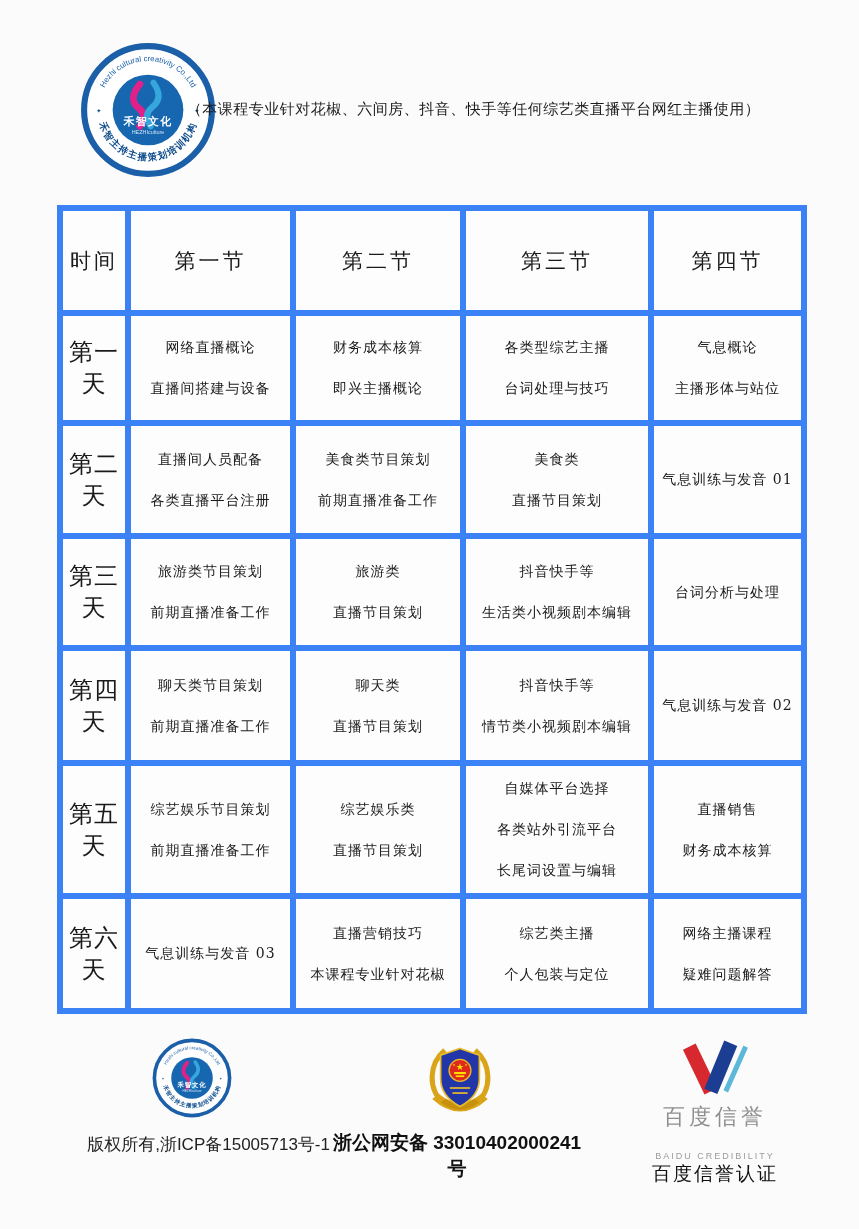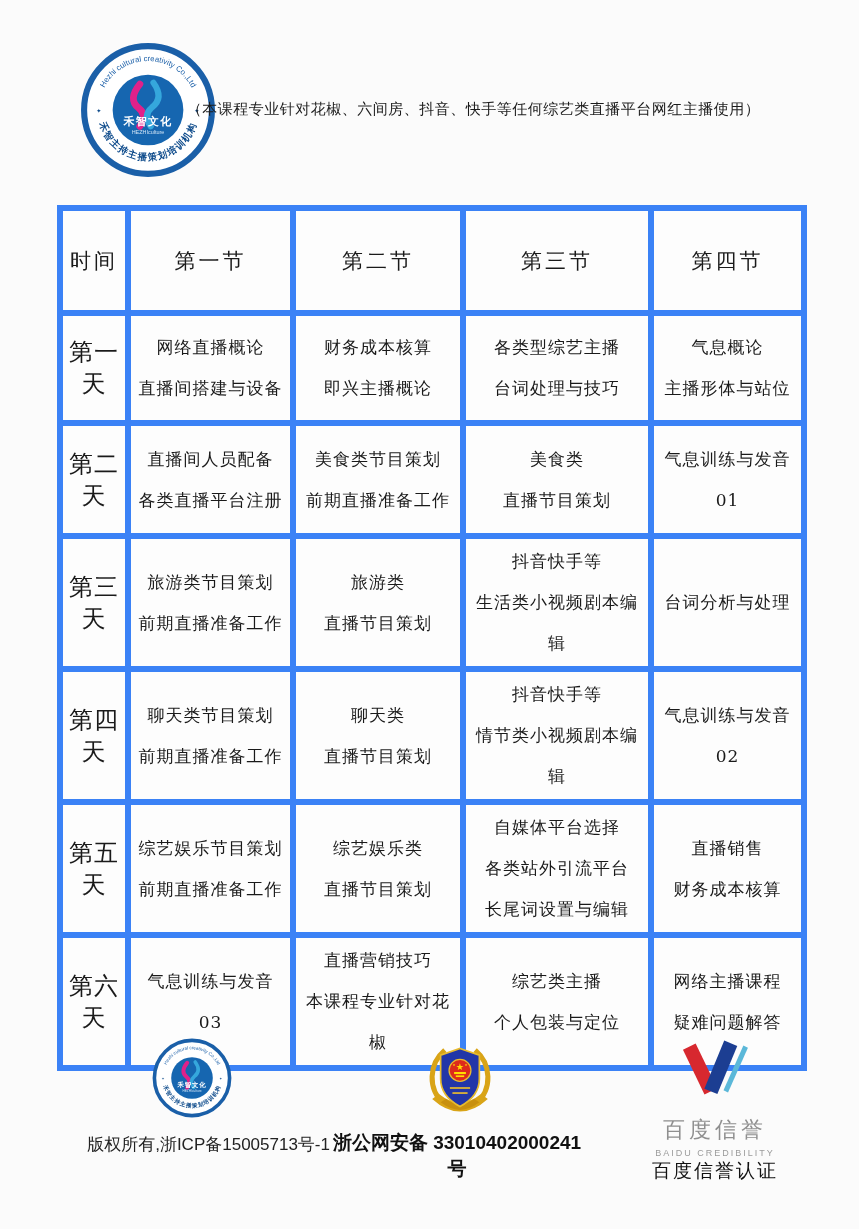--- a/index.html
+++ b/index.html
@@ -18,34 +18,34 @@
                font-weight:normal;background:#fdfdfd;padding:2px}
   .course tr:nth-child(1){height:105px}
   .course tr:nth-child(2){height:110px}
   .course tr:nth-child(3){height:113px}
   .course tr:nth-child(4){height:112px}
   .course tr:nth-child(5){height:115px}
   .course tr:nth-child(6){height:130px}
   .course tr:nth-child(7){height:115px}
   .course tr:nth-child(1) th{font-size:21px;letter-spacing:3px}
   .course th.day{font-size:24px;letter-spacing:1px}
-  .course td{font-size:17px;letter-spacing:1px}
+  .course td{font-size:14px;letter-spacing:1px}
   .course td .line{line-height:41px}
 
   .footer-logo-small{position:absolute;left:152px;top:1038px;width:80px;height:80px}
   .icp-text{position:absolute;left:60px;top:1133px;width:270px;text-align:right;
             font-family:"Liberation Sans","DejaVu Sans",sans-serif;font-size:17px;color:#222}
   .police-badge{position:absolute;left:420px;top:1040px;width:80px;height:80px}
   .police-text{position:absolute;left:332px;top:1130px;width:250px;text-align:center;
             font-family:"Liberation Sans","DejaVu Sans",sans-serif;font-weight:bold;
             font-size:19px;color:#111}
   .baidu-block{position:absolute;left:630px;top:1040px;width:170px;text-align:center}
   .baidu-v{width:86px;height:58px;display:inline-block}
-  .baidu-cn{font-size:22px;color:#8f8f8f;letter-spacing:4px;margin-top:13px}
-  .baidu-en{font-size:9px;color:#9b9b9b;letter-spacing:2px;margin-top:3px;
+  .baidu-cn{font-size:22px;color:#8f8f8f;letter-spacing:4px;margin-top:0}
+  .baidu-en{font-size:9px;color:#9b9b9b;letter-spacing:2px;margin-top:19px;
             font-family:"Liberation Sans","DejaVu Sans",sans-serif}
   .baidu-cert{font-size:19px;color:#111;letter-spacing:2px;margin-top:0}
 </style>
 </head>
 <body>
 
 <div class="logo-main"><svg viewBox="0 0 200 200" width="100%" height="100%">
     <defs>
       <path id="arcTopA" d="M 28,100 A 72,72 0 0 1 172,100" fill="none"></path>
       <path id="arcBotA" d="M 26,100 A 74,74 0 0 0 174,100" fill="none"></path>

